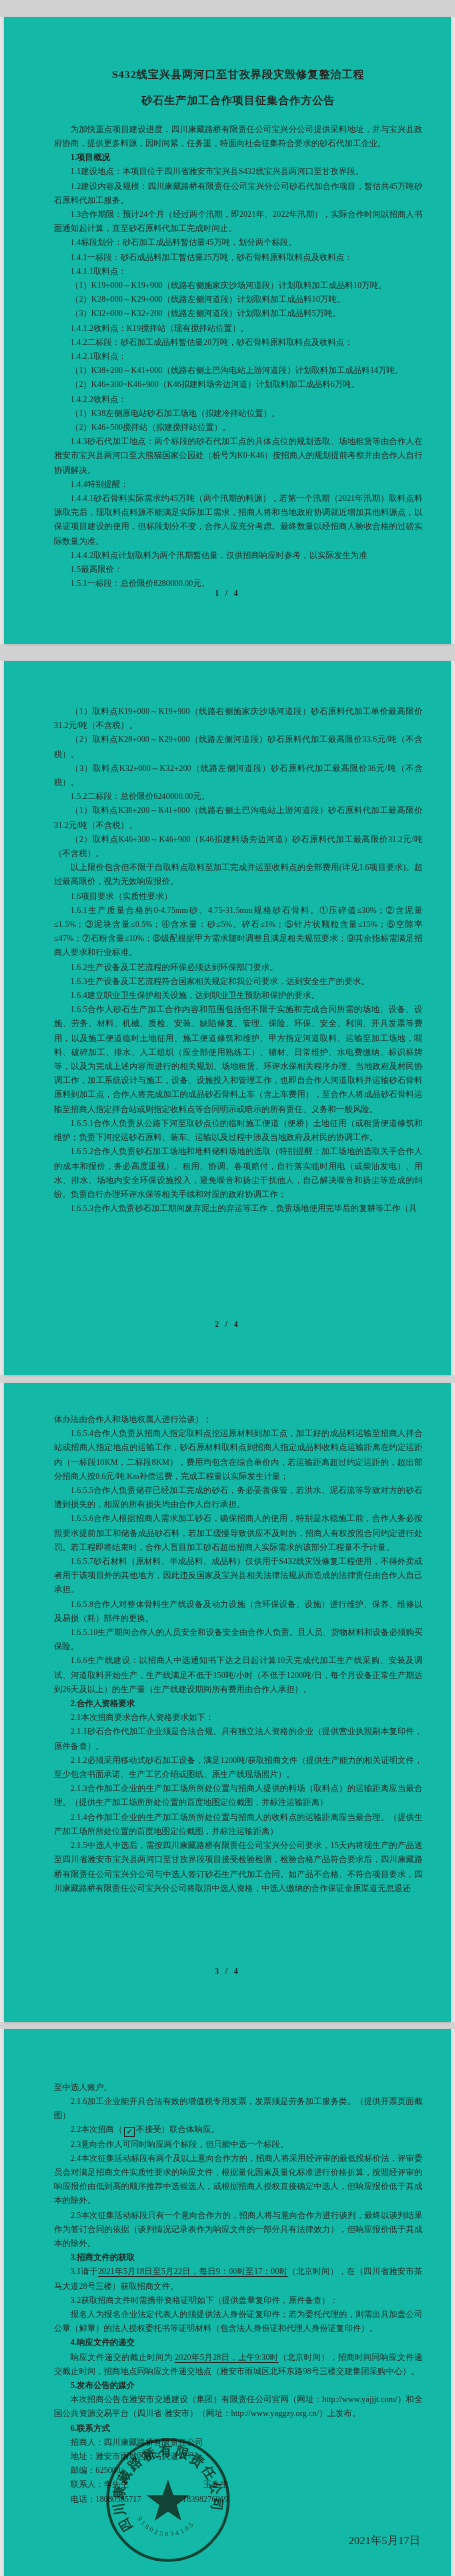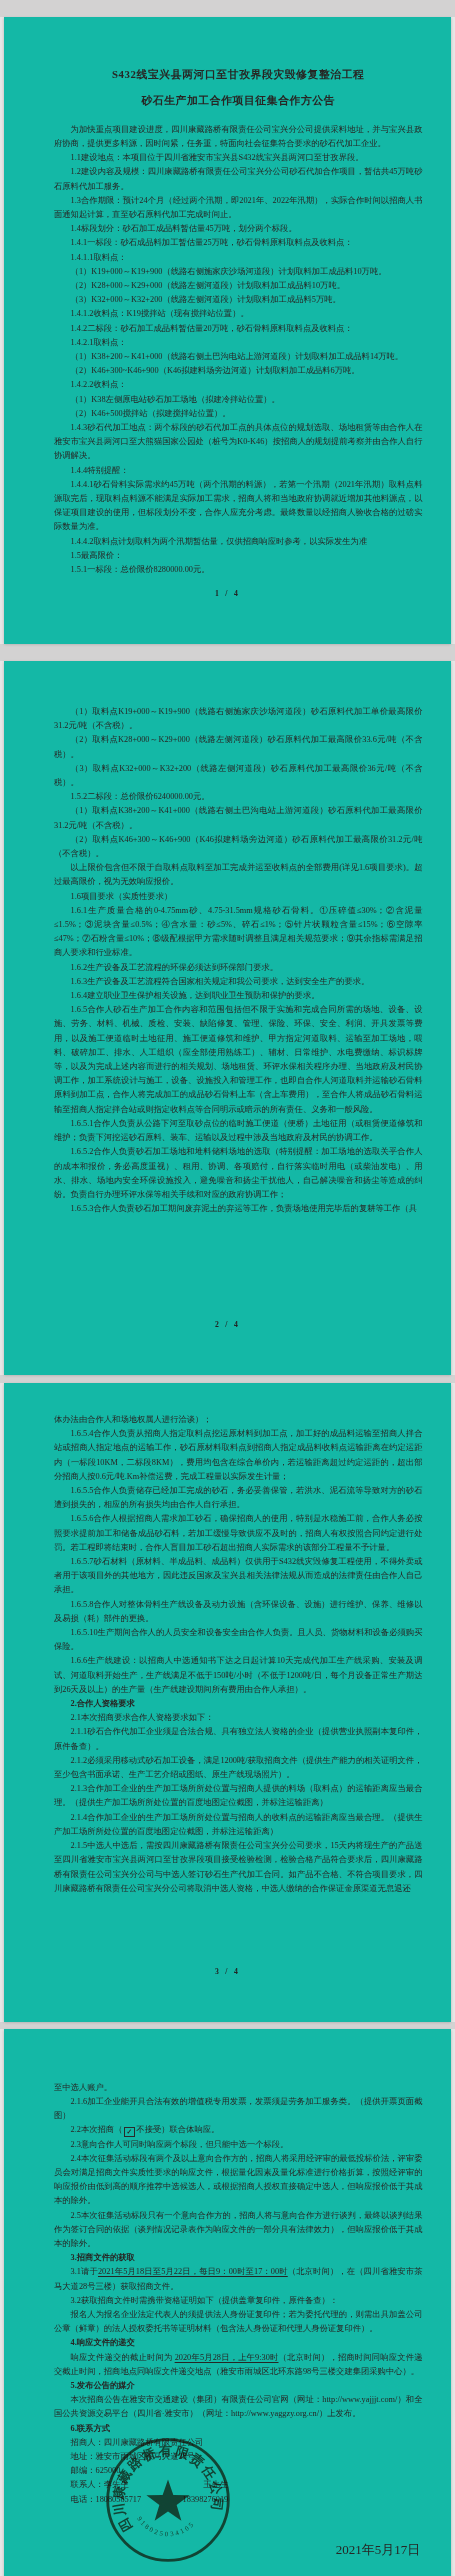--- a/index.html
+++ b/index.html
@@ -37,21 +37,21 @@
     font-weight:bold;
     font-size:10.8px;
     line-height:17px;
     text-indent:0;
     margin:0 0 9px 0;
     letter-spacing:0.6px;
   }
   .title2{margin:0 0 13.7px 0;}
   .h{font-weight:bold;}
   .cont{text-indent:0;}
-  .right{text-align:right;text-indent:0;margin-top:36px;padding-right:2.3px;font-size:13px;}
+  .right{text-align:right;text-indent:0;margin-top:26px;padding-right:2.3px;font-size:11px;}
   .u{text-decoration:underline;text-underline-offset:2.3px;}
   .box{
     display:inline-block;
     width:8.5px;height:8.5px;
     border:0.9px solid #2a2a2a;
     line-height:8px;
     text-align:center;
     font-size:6.8px;
     text-indent:0;
     margin:0 1.7px;
@@ -81,20 +81,21 @@
 
 <div class="stack">
 
   <div class="gap top" style="height:17px"></div>
 
   <div class="page pg1" style="height:627px">
     <div class="body">
         <p class="blk title"><span>S432线宝兴县两河口至甘孜界段灾毁修复整治工程</span></p>
         <p class="blk title title2"><span>砂石生产加工合作项目征集合作方公告</span></p>
         <p class="blk "><span>为加快重点项目建设进度，四川康藏路桥有限责任公司宝兴分公司提供采料地址，并与宝兴县政府协商，提供更多料源，因时间紧，任务重，特面向社会征集符合要求的砂石代加工企业。</span></p>
+        <p class="blk h"><span>1.项目概况</span></p>
         <p class="blk "><span>1.1建设地点：本项目位于四川省雅安市宝兴县S432线宝兴县两河口至甘孜界段。</span></p>
         <p class="blk "><span>1.2建设内容及规模：四川康藏路桥有限责任公司宝兴分公司砂石代加合作项目，暂估共45万吨砂石原料代加工服务。</span></p>
         <p class="blk "><span>1.3合作期限：预计24个月（经过两个汛期，即2021年、2022年汛期），实际合作时间以招商人书面通知起计算，直至砂石原料代加工完成时间止。</span></p>
         <p class="blk "><span>1.4标段划分：砂石加工成品料暂估量45万吨，划分两个标段。</span></p>
         <p class="blk "><span>1.4.1一标段：砂石成品料加工暂估量25万吨，砂石骨料原料取料点及收料点：</span></p>
         <p class="blk "><span>1.4.1.1取料点：</span></p>
         <p class="blk "><span>（1）K19+000～K19+900（线路右侧施家庆沙场河道段）计划取料加工成品料10万吨。</span></p>
         <p class="blk "><span>（2）K28+000～K29+000（线路左侧河道段）计划取料加工成品料10万吨。</span></p>
         <p class="blk "><span>（3）K32+000～K32+200（线路左侧河道段）计划取料加工成品料5万吨。</span></p>
         <p class="blk "><span>1.4.1.2收料点：K19搅拌站（现有搅拌站位置）。</span></p>

